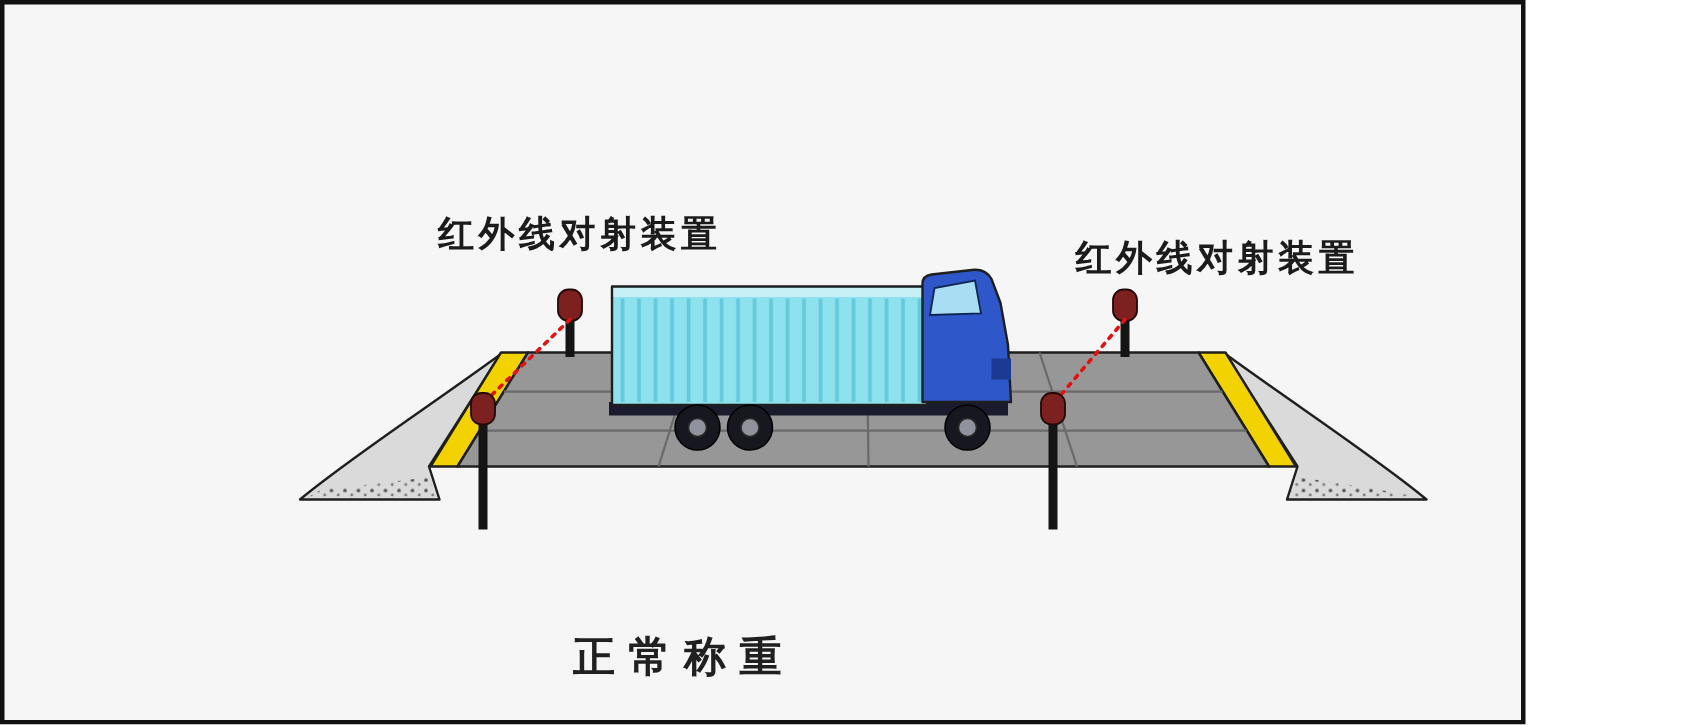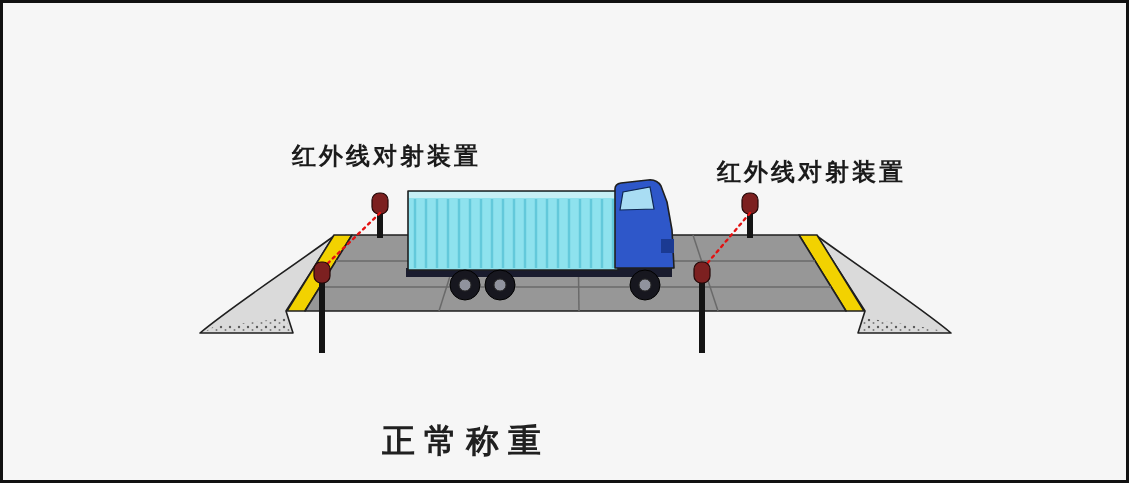--- a/index.html
+++ b/index.html
@@ -1,18 +1,18 @@
 <!DOCTYPE html>
 <html><head>
 <meta charset="utf-8">
 <style>
   html, body { margin:0; padding:0; background:#ffffff; }
   .frame {
     position:relative;
-    width:1129px; height:483px;
+    width:1017px; height:483px;
     box-sizing:border-box;
     background:#f6f6f6;
     border:3px solid #111111;
     overflow:hidden;
     font-family:"Liberation Sans", sans-serif;
   }
   svg.scene { position:absolute; left:0; top:0; }
 
   .device-label {
     position:absolute;
@@ -22,21 +22,21 @@
     color:#1b1b1b;
     white-space:nowrap;
   }
   .label-left  { left:289px; top:137px; }
   .label-right { left:714px; top:153px; }
 
   .caption-text {
     position:absolute;
     left:379px; top:416px;
     font-weight:bold;
-    font-size:33px;
+    font-size:28px;
     letter-spacing:9px;
     color:#202020;
     white-space:nowrap;
   }
 
   
   .outline   { stroke:#1f1f1f; stroke-width:1.6; stroke-linejoin:round; }
   .post      { stroke:none; }
   .head      { stroke:#230808; stroke-width:1.2; }
   .joint     { stroke:#6a6a6a; stroke-width:1.5; }

